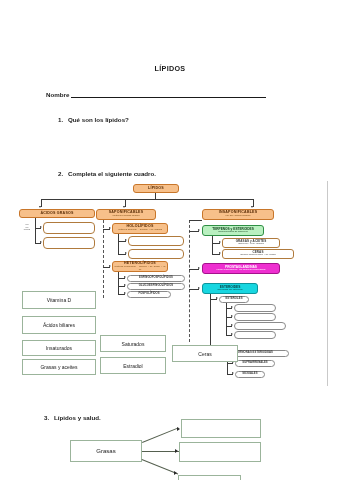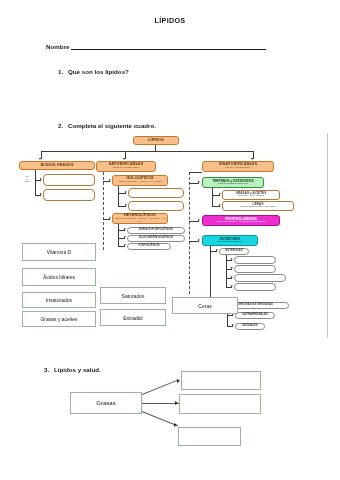--- a/index.html
+++ b/index.html
@@ -3,21 +3,21 @@
 <meta charset="utf-8">
 <style>
   html,body{margin:0;padding:0;}
   body{
     width:340px;height:480px;overflow:hidden;
     background:#ffffff;
     font-family:"Liberation Sans","DejaVu Sans",sans-serif;
     color:#1a1a1a;
     position:relative;
   }
-  .page{position:absolute;inset:0;}
+  .page{position:absolute;inset:0;margin-top:48px;}
 
   
   .doc-title{
     position:absolute;left:0;right:0;top:16px;
     text-align:center;font-size:7.2px;font-weight:bold;letter-spacing:.3px;
   }
   .name-row{
     position:absolute;left:46px;top:43px;
     font-size:6.2px;font-weight:bold;display:flex;align-items:flex-end;gap:2px;
   }

